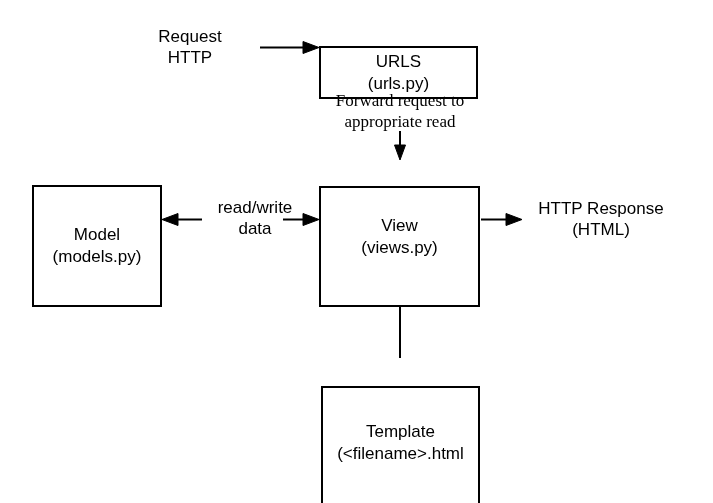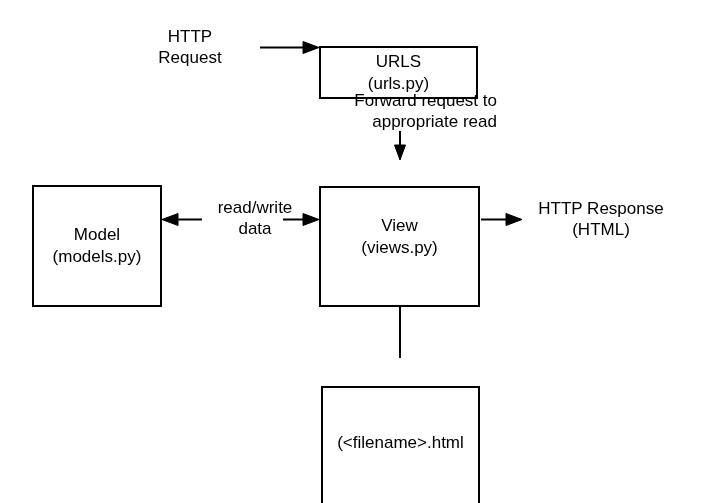--- a/index.html
+++ b/index.html
@@ -48,21 +48,21 @@
   .node-view     { left: 319px; top: 160px; width: 161px; height: 121px; padding-bottom: 19px; }
   .node-template { left: 321px; top: 360px; width: 159px; height: 121px; padding-bottom: 8px; }
   .node span { display: block; white-space: nowrap; }
   .edge-label {
     position: absolute;
     font-size: 17px;
     line-height: 21px;
   }
   .edge-label span { display: block; white-space: nowrap; }
   .label-http-request  { left: 148px; top: 26px;  width: 84px;  text-align: center; }
-  .label-forward       { left: 337px; top: 90px;  width: 160px; text-align: right; }
+  .label-forward       { left: 320px; top: 90px;  width: 160px; text-align: center; font-family: Liberation Serif, serif; }
   .label-read-write    { left: 190px; top: 197px; width: 130px; text-align: center; }
   .label-http-response { left: 528px; top: 198px; width: 146px; text-align: center; }
 </style>
 </head>
 <body>
 
 <div class="canvas">
 
   <svg class="arrow-layer" viewBox="0 0 713 503" xmlns="http://www.w3.org/2000/svg">
     <g>
@@ -103,26 +103,27 @@
     <span>Model</span>
     <span>(models.py)</span>
   </div>
 
   <div class="node node-view">
     <span>View</span>
     <span>(views.py)</span>
   </div>
 
   <div class="node node-template">
+    <span>Template</span>
     <span>(&lt;filename&gt;.html</span>
   </div>
 
   <div class="edge-label label-http-request">
+    <span>Request</span>
     <span>HTTP</span>
-    <span>Request</span>
   </div>
 
   <div class="edge-label label-forward">
     <span>Forward request to</span>
     <span>appropriate read</span>
   </div>
 
   <div class="edge-label label-read-write">
     <span>read/write</span>
     <span>data</span>

